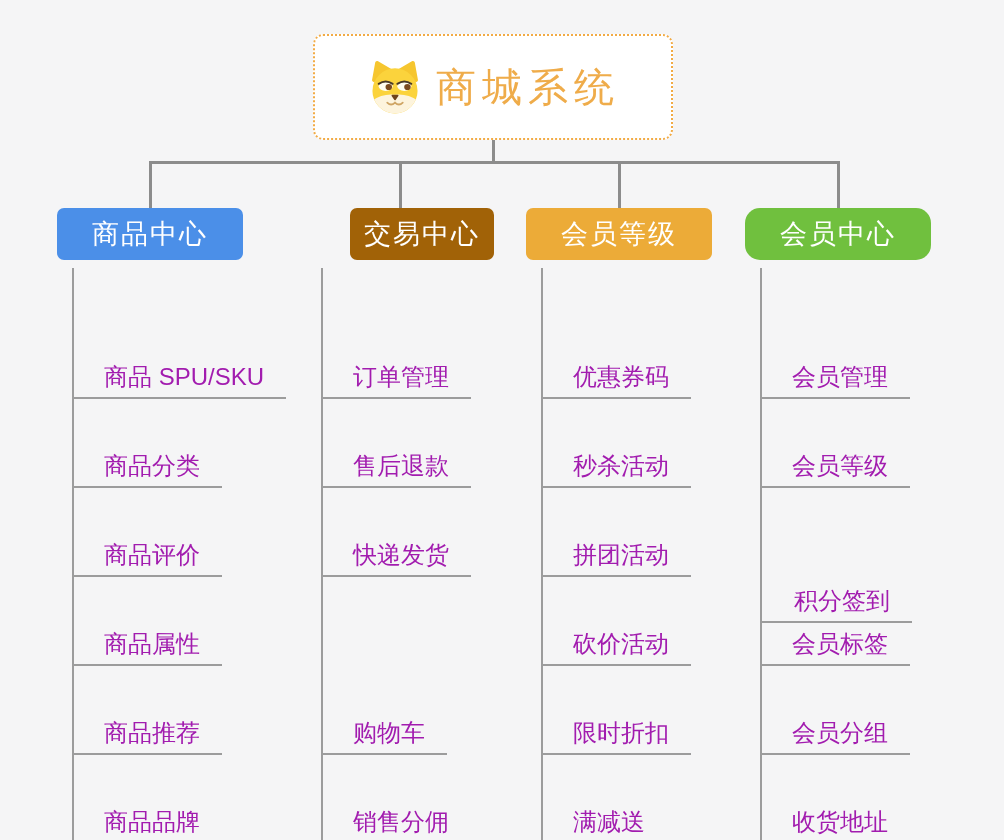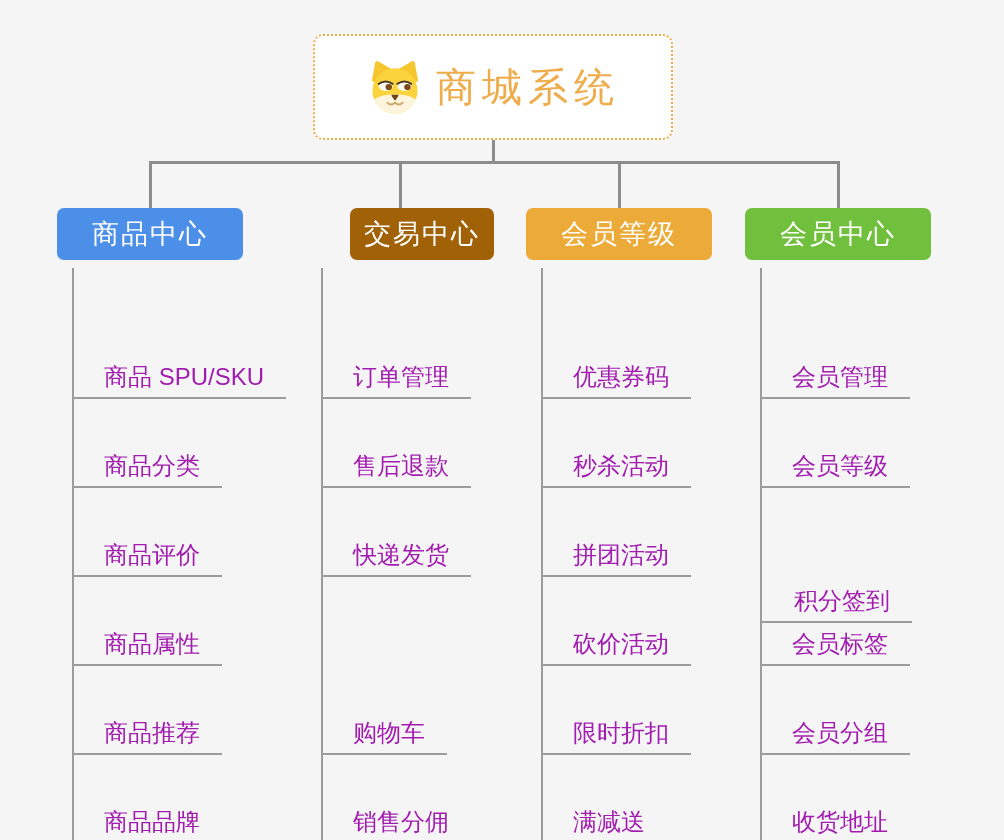--- a/index.html
+++ b/index.html
@@ -110,21 +110,21 @@
         <div class="branch-header" style="background: rgb(236, 171, 56);">会员等级</div>
         <div class="trunk" style="left: 15px; top: 60px; height: 576px;"></div>
         <div class="leaf" style="left: 15px; top: 149px;">优惠券码</div>
         <div class="leaf" style="left: 15px; top: 238px;">秒杀活动</div>
         <div class="leaf" style="left: 15px; top: 327px;">拼团活动</div>
         <div class="leaf" style="left: 15px; top: 416px;">砍价活动</div>
         <div class="leaf" style="left: 15px; top: 505px;">限时折扣</div>
         <div class="leaf" style="left: 15px; top: 594px;">满减送</div>
       </div>
       <div class="branch-col" style="left: 745px; width: 186px;">
-        <div class="branch-header" style="background: rgb(112, 192, 62);">会员中心</div>
+        <div class="branch-header" style="background: rgb(112, 192, 62); border-radius: 15px;">会员中心</div>
         <div class="trunk" style="left: 15px; top: 60px; height: 576px;"></div>
         <div class="leaf" style="left: 15px; top: 149px;">会员管理</div>
         <div class="leaf" style="left: 15px; top: 238px;">会员等级</div>
         <div class="leaf" style="left: 17px; top: 327px; margin-top: 46px;">积分签到</div>
         <div class="leaf" style="left: 15px; top: 416px;">会员标签</div>
         <div class="leaf" style="left: 15px; top: 505px;">会员分组</div>
         <div class="leaf" style="left: 15px; top: 594px;">收货地址</div>
       </div>
     </div>
 

